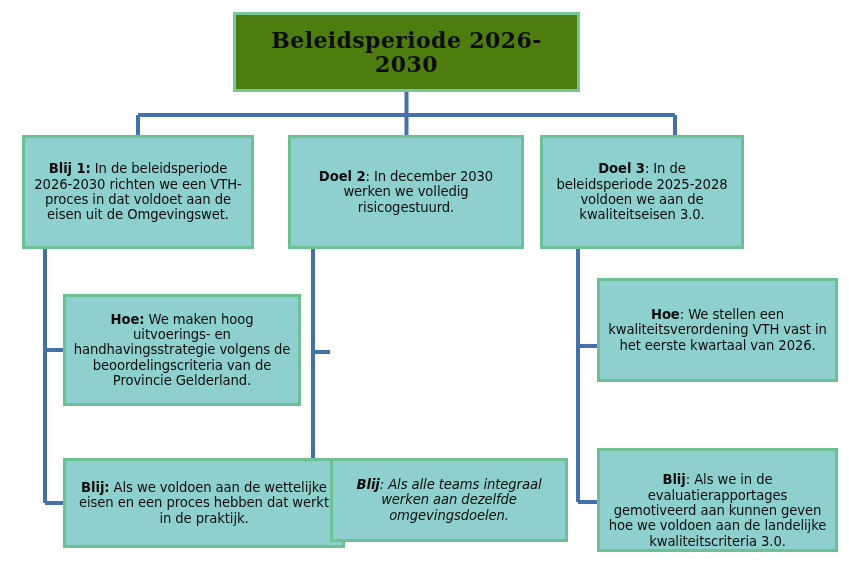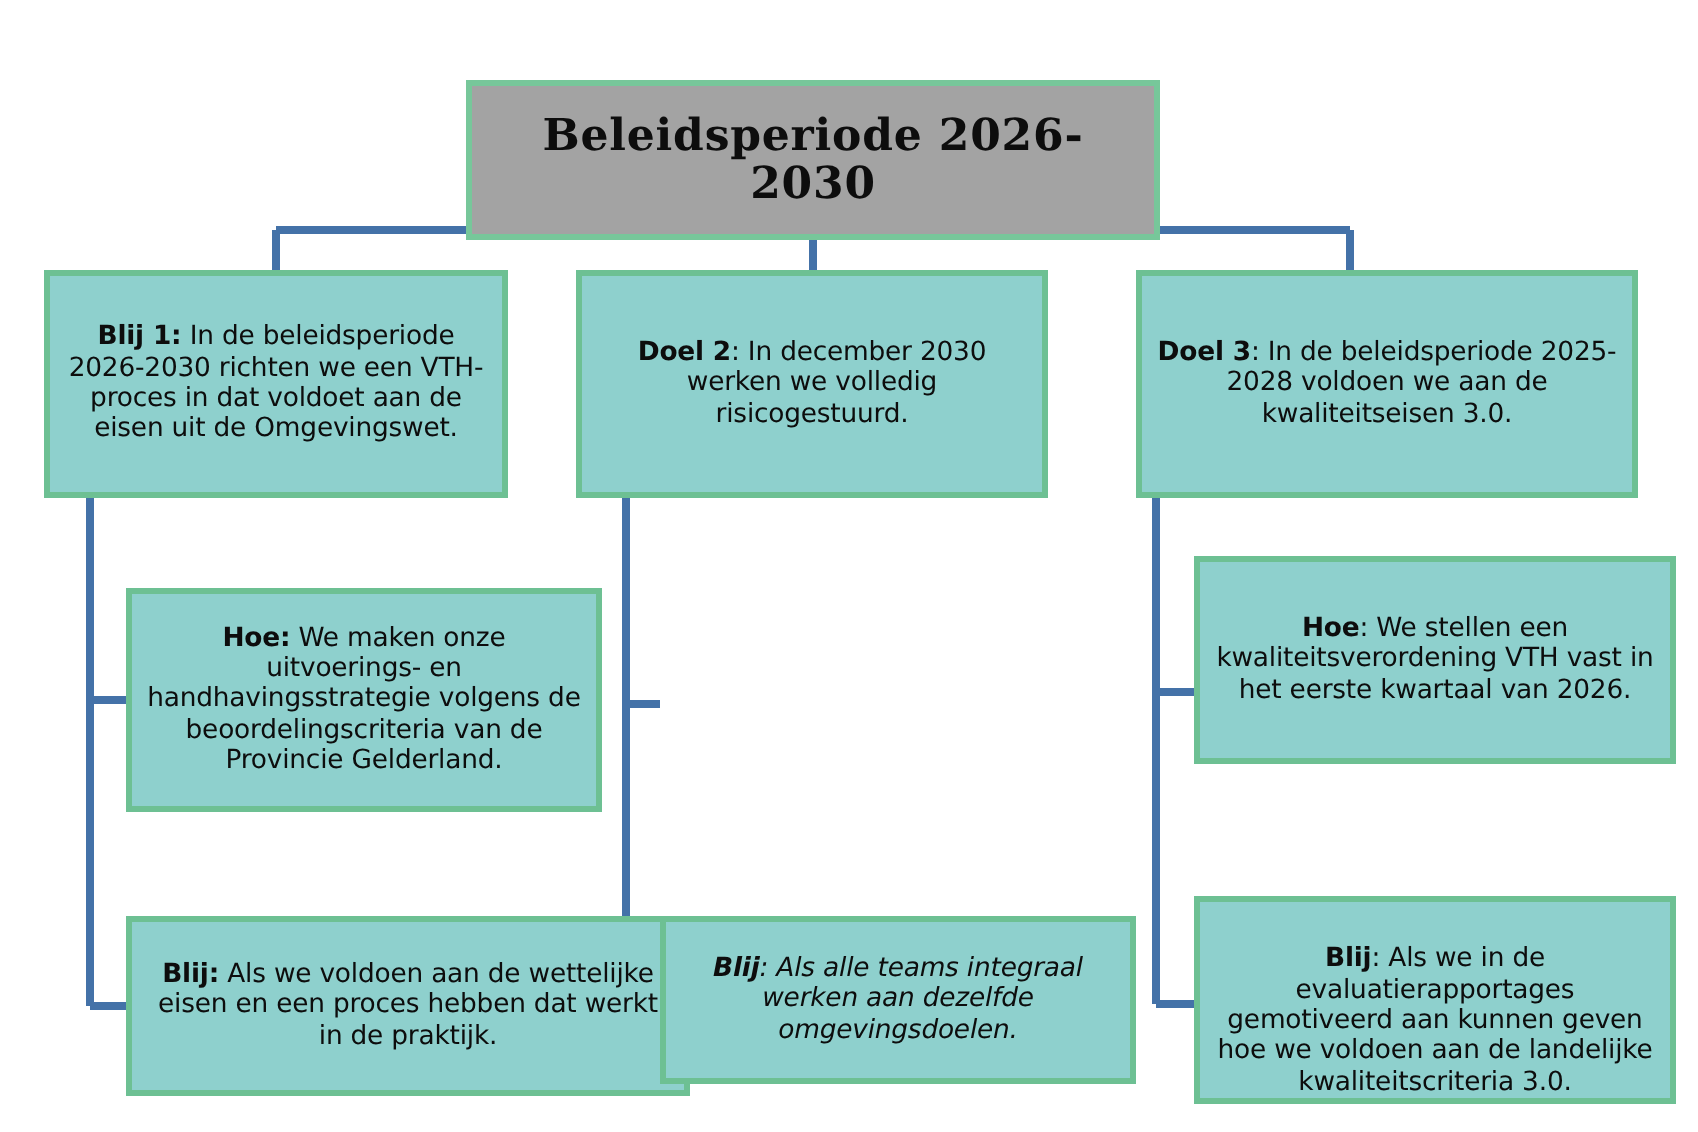--- a/index.html
+++ b/index.html
@@ -42,37 +42,36 @@
     letter-spacing: -0.1px;
   }
   .node .txt b { font-weight: bold; }
 
   
   #title-box {
     left: 233px;
     top: 12px;
     width: 347px;
     height: 80px;
-    background: #a3a3a3;
+    background: #4d7c0f;
     border: 3px solid #77c79a;
-    margin-top: 28px;
   }
   #title-box .txt {
     font-family: "DejaVu Serif", serif;
     font-weight: bold;
     font-size: 22px;
     letter-spacing: 0.4px;
     line-height: 1.1;
   }
 
   
   .goal { top: 135px; height: 114px; }
   #goal-1 { left: 22px;  width: 232px; }
   #goal-2 { left: 288px; width: 236px; }
-  #goal-3 { left: 568px; width: 251px; }
+  #goal-3 { left: 540px; width: 204px; }
 
   
   #hoe-1 { left: 63px;  top: 294px; width: 238px; height: 112px; }
   #hoe-2 { left: 330px; top: 290px; width: 238px; height: 124px; }
   #hoe-3 { left: 597px; top: 278px; width: 241px; height: 104px; }
 
   
   #blij-1 { left: 63px;  top: 458px; width: 282px; height: 90px; }
   #blij-2 { left: 330px; top: 458px; width: 238px; height: 84px; font-style: italic; }
   #blij-3 { left: 597px; top: 448px; width: 241px; height: 104px; align-items: flex-end; }
@@ -117,21 +116,21 @@
 
   <div class="node goal" id="goal-2">
     <span class="txt"><b>Doel 2</b><span>:  In december 2030 werken we volledig risicogestuurd.</span></span>
   </div>
 
   <div class="node goal" id="goal-3">
     <span class="txt"><b>Doel 3</b><span>:  In de beleidsperiode 2025-2028 voldoen we aan de kwaliteitseisen 3.0.</span></span>
   </div>
 
   <div class="node" id="hoe-1">
-    <span class="txt"><b>Hoe:</b><span> We maken onze uitvoerings- en handhavingsstrategie volgens de beoordelingscriteria van de Provincie Gelderland.</span></span>
+    <span class="txt"><b>Hoe:</b><span> We maken hoog uitvoerings- en handhavingsstrategie volgens de beoordelingscriteria van de Provincie Gelderland.</span></span>
   </div>
 
 
   <div class="node" id="hoe-3">
     <span class="txt"><b>Hoe</b><span>: We stellen een kwaliteitsverordening VTH vast in het eerste kwartaal van 2026.</span></span>
   </div>
 
   <div class="node" id="blij-1">
     <span class="txt"><b>Blij:</b><span> Als we voldoen aan de wettelijke eisen en een proces hebben dat werkt in de praktijk.</span></span>
   </div>

